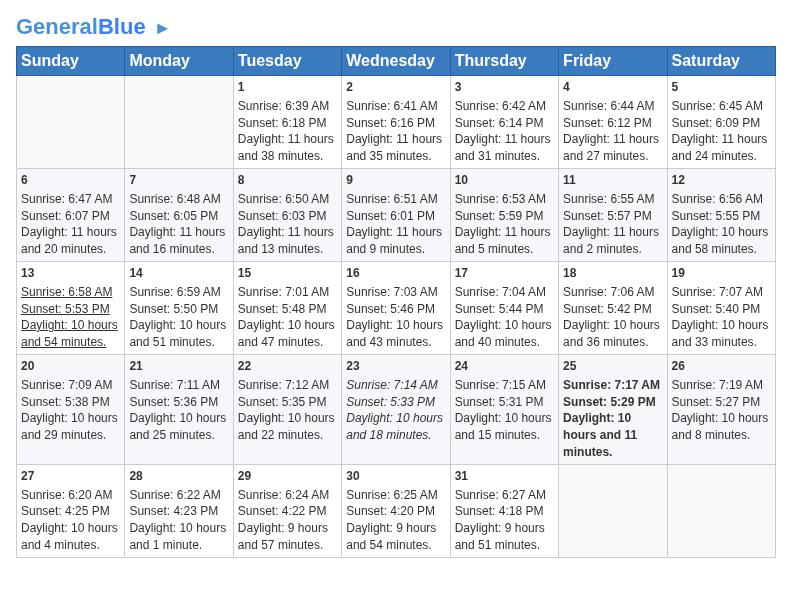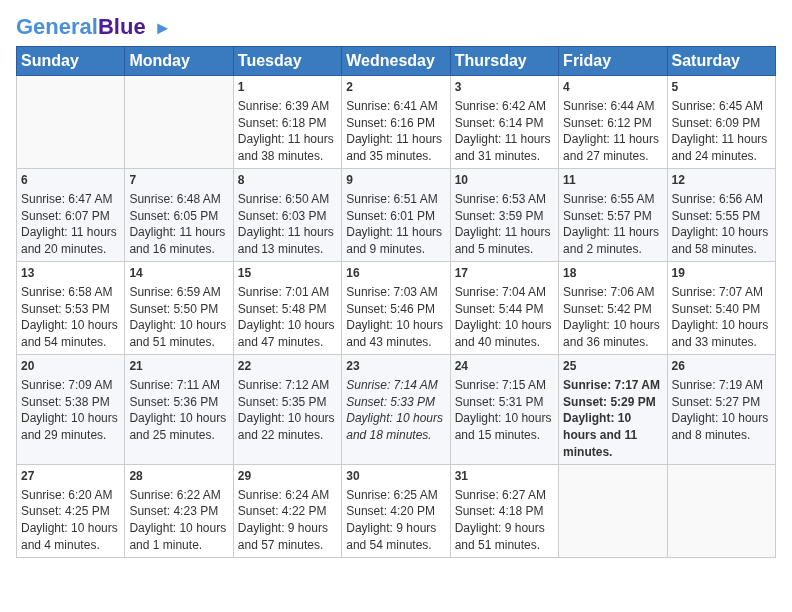--- a/index.html
+++ b/index.html
@@ -75,21 +75,21 @@
     tbody tr:nth-child(odd) td { background: #fff; }
     tbody tr:nth-child(even) td { background: #f5f7fa; }
     .empty-cell { background: #f9f9f9 !important; }
   </style>
 </head>
 <body>
 
 <div class="header-area">
   <div class="logo">
     <div class="logo-text">
-      <span>General</span><span style="color:#4c1d95">Blue</span>
+      <span>General</span><span style="color:#3b82f6">Blue</span>
       <span style="font-size:18px;color:#4a90d9;margin-left:2px;">►</span>
     </div>
   </div>
   <div class="title-area">
     <div class="month-title"></div>
     <div class="location"></div>
   </div>
 </div>
 
 <table>
@@ -160,40 +160,40 @@
         </td>
         <td>
           <span class="day-num">9</span>
           <div class="day-info" style="white-space: pre-line;">Sunrise: 6:51 AM
 Sunset: 6:01 PM
 Daylight: 11 hours and 9 minutes.</div>
         </td>
         <td>
           <span class="day-num">10</span>
           <div class="day-info" style="white-space: pre-line;">Sunrise: 6:53 AM
-Sunset: 3:59 PM
+Sunset: 5:59 PM
 Daylight: 11 hours and 5 minutes.</div>
         </td>
         <td>
           <span class="day-num">11</span>
           <div class="day-info" style="white-space: pre-line;">Sunrise: 6:55 AM
 Sunset: 5:57 PM
 Daylight: 11 hours and 2 minutes.</div>
         </td>
         <td>
           <span class="day-num">12</span>
           <div class="day-info" style="white-space: pre-line;">Sunrise: 6:56 AM
 Sunset: 5:55 PM
 Daylight: 10 hours and 58 minutes.</div>
         </td>
       </tr>
       <tr>
         <td>
           <span class="day-num">13</span>
-          <div class="day-info" style="white-space: pre-line;">Sunrise: 6:58 AM
+          <div class="day-info" style="white-space: pre-line; text-decoration: underline;">Sunrise: 6:58 AM
 Sunset: 5:53 PM
 Daylight: 10 hours and 54 minutes.</div>
         </td>
         <td>
           <span class="day-num">14</span>
           <div class="day-info" style="white-space: pre-line;">Sunrise: 6:59 AM
 Sunset: 5:50 PM
 Daylight: 10 hours and 51 minutes.</div>
         </td>
         <td>

